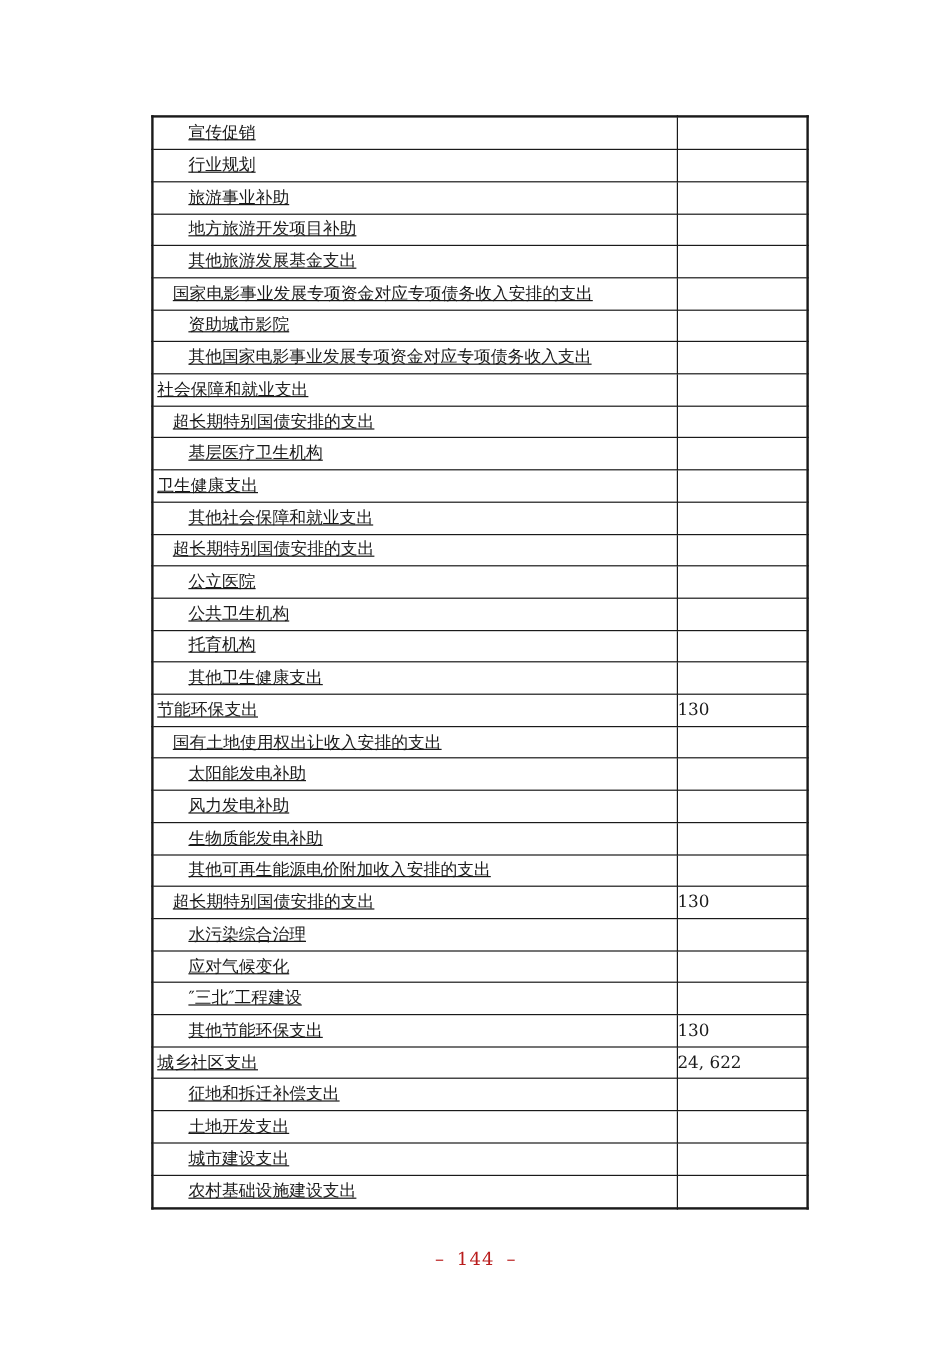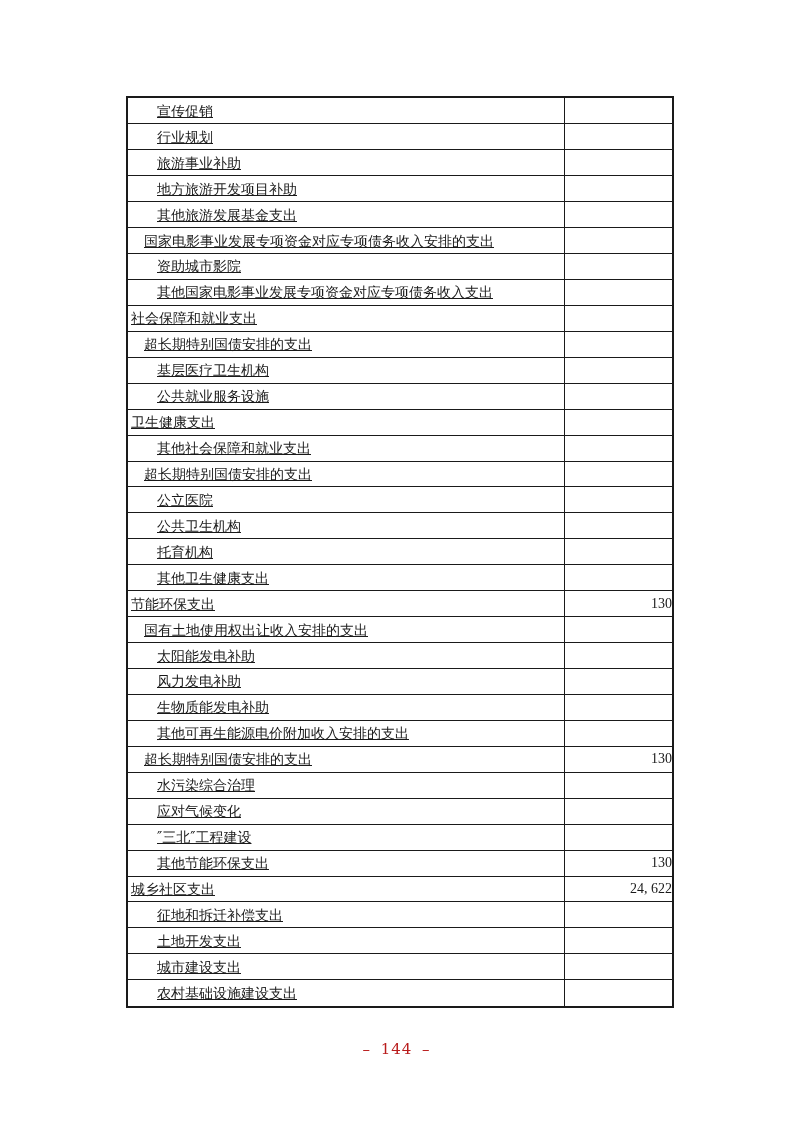--- a/index.html
+++ b/index.html
@@ -36,23 +36,21 @@
     vertical-align: middle;
     white-space: nowrap;
     overflow: hidden;
     padding: 0;
   }
   td.name-cell { text-align: left; text-decoration: underline; }
   td.name-cell.indent-0 { padding-left: 3px; }
   td.name-cell.indent-1 { padding-left: 16px; }
   td.name-cell.indent-2 { padding-left: 29px; }
   td.value-cell {
-    text-align: right;
     padding-right: 3px;
-    font-family: Liberation Serif, serif;
   }
   .footer {
     position: absolute;
     left: 0;
     top: 1040px;
     width: 100%;
     text-align: center;
     font-size: 15px;
     letter-spacing: 1px;
     word-spacing: 4px;
@@ -108,24 +106,20 @@
         </tr>
         <tr>
           <td class="name-cell indent-1">超长期特别国债安排的支出</td>
           <td class="value-cell"></td>
         </tr>
         <tr>
           <td class="name-cell indent-2">基层医疗卫生机构</td>
           <td class="value-cell"></td>
         </tr>
         <tr>
-          <td class="name-cell indent-2">公共就业服务设施</td>
-          <td class="value-cell"></td>
-        </tr>
-        <tr>
           <td class="name-cell indent-0">卫生健康支出</td>
           <td class="value-cell"></td>
         </tr>
         <tr>
           <td class="name-cell indent-2">其他社会保障和就业支出</td>
           <td class="value-cell"></td>
         </tr>
         <tr>
           <td class="name-cell indent-1">超长期特别国债安排的支出</td>
           <td class="value-cell"></td>

